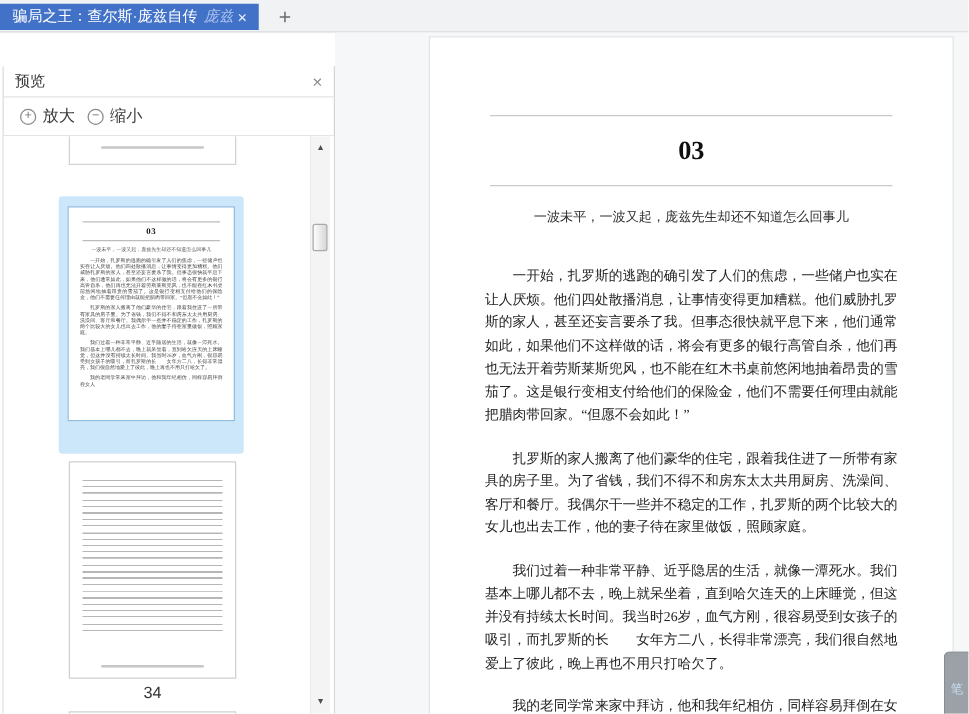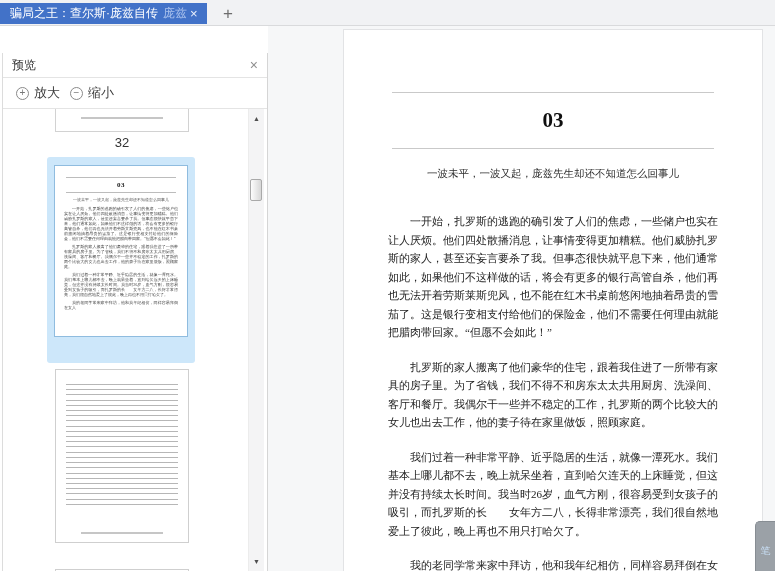--- a/index.html
+++ b/index.html
@@ -12,21 +12,21 @@
   .tabbar{
     height:23px;background:#f1f2f4;border-bottom:1px solid #d9dadc;
     display:flex;align-items:center;padding-top:2px;box-sizing:content-box;
   }
   .tab{
     height:21px;width:207px;background:#4272C8;display:flex;align-items:center;
     padding:0 6px 0 10px;box-sizing:border-box;cursor:default;
   }
   .tab-title{color:#ffffff;font-size:12px;white-space:nowrap;overflow:hidden;}
   .tab-title-faded{color:#a9c1ec;font-size:12px;white-space:nowrap;overflow:hidden;
-    width:24px;margin-left:5px;flex:none;}
+    width:24px;margin-left:5px;flex:none;font-style:italic;}
   .tab-close{color:#e9effc;font-size:13px;line-height:1;margin-left:3px;flex:none;}
   .newtab{width:42px;text-align:center;color:#6d6d6d;font-size:17px;line-height:21px;font-weight:300;}
   
   .content-row{display:flex;height:546px;}
   .preview-panel{
     width:264px;flex:none;background:#fff;margin-left:2px;
     border-left:1px solid #dcdcdc;border-right:1px solid #d5d5d5;
     display:flex;flex-direction:column;margin-top:27px;
   }
   .panel-header{
@@ -152,21 +152,20 @@
           <span class="circle-icon">−</span>
           <span>缩小</span>
         </span>
       </div>
 
       <div class="thumbs">
 
         <div class="mini-page t32">
           <div class="mini-footer"></div>
         </div>
-        <div class="thumb-label label32">32</div>
 
         <div class="sel-block">
           <div class="mini-page sel-page">
             <div class="mini-rule"></div>
             <div class="mini-chapter">03</div>
             <div class="mini-rule"></div>
             <div class="mini-scale-wrap">
               <div class="mini-scale">
                 <div class="mini-subtitle">一波未平，一波又起，庞兹先生却还不知道怎么回事儿</div>
                 <p>一开始，扎罗斯的逃跑的确引发了人们的焦虑，一些储户也实在让人厌烦。他们四处散播消息，让事情变得更加糟糕。他们威胁扎罗斯的家人，甚至还妄言要杀了我。但事态很快就平息下来，他们通常如此，如果他们不这样做的话，将会有更多的银行高管自杀，他们再也无法开着劳斯莱斯兜风，也不能在红木书桌前悠闲地抽着昂贵的雪茄了。这是银行变相支付给他们的保险金，他们不需要任何理由就能把腊肉带回家。“但愿不会如此！”</p>
@@ -181,20 +180,21 @@
 
         <div class="mini-page t34">
           <div class="ph" style="height:11px"></div>
           <div class="ph" style="height:21px"></div>
           <div class="ph" style="height:21px"></div>
           <div class="ph" style="height:16px"></div>
           <div class="ph" style="height:21px"></div>
           <div class="ph" style="height:6px"></div>
           <div class="mini-footer"></div>
         </div>
+        <div class="thumb-label label34">34</div>
 
         <div class="mini-page t35">
           <div class="ph" style="height:6px"></div>
         </div>
 
         <div class="sb">
           <div class="sb-arrow sb-up">▲</div>
           <div class="sb-thumb"></div>
           <div class="sb-arrow sb-down">▼</div>
         </div>

